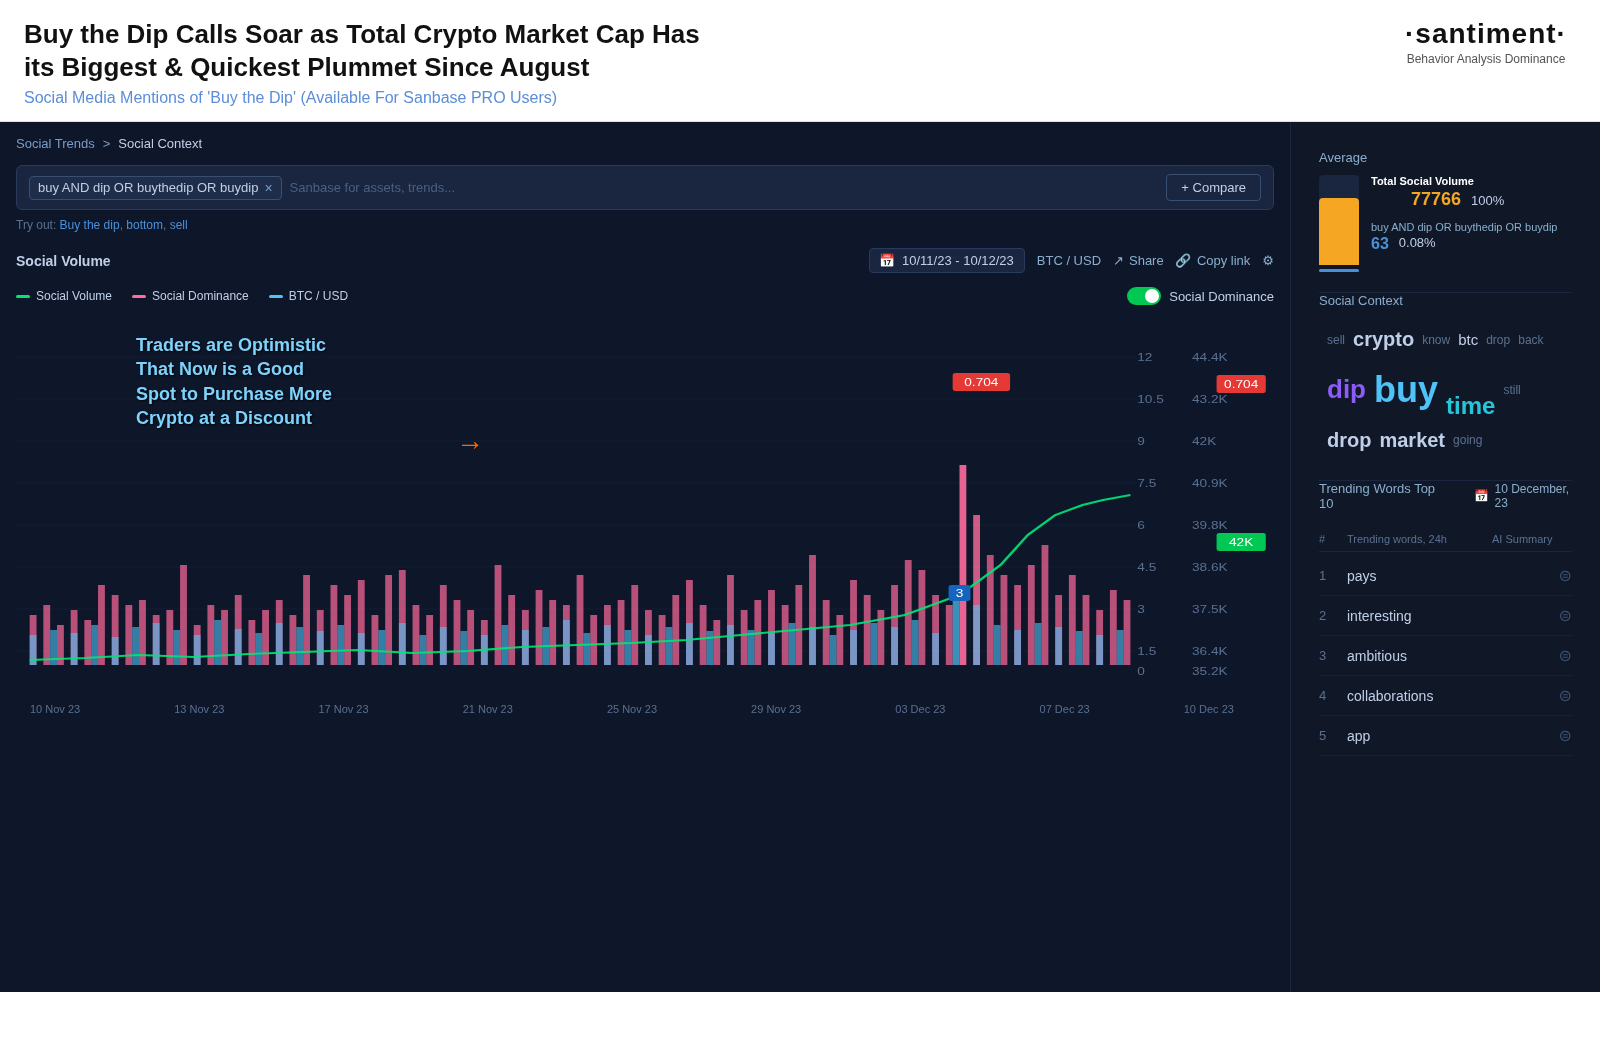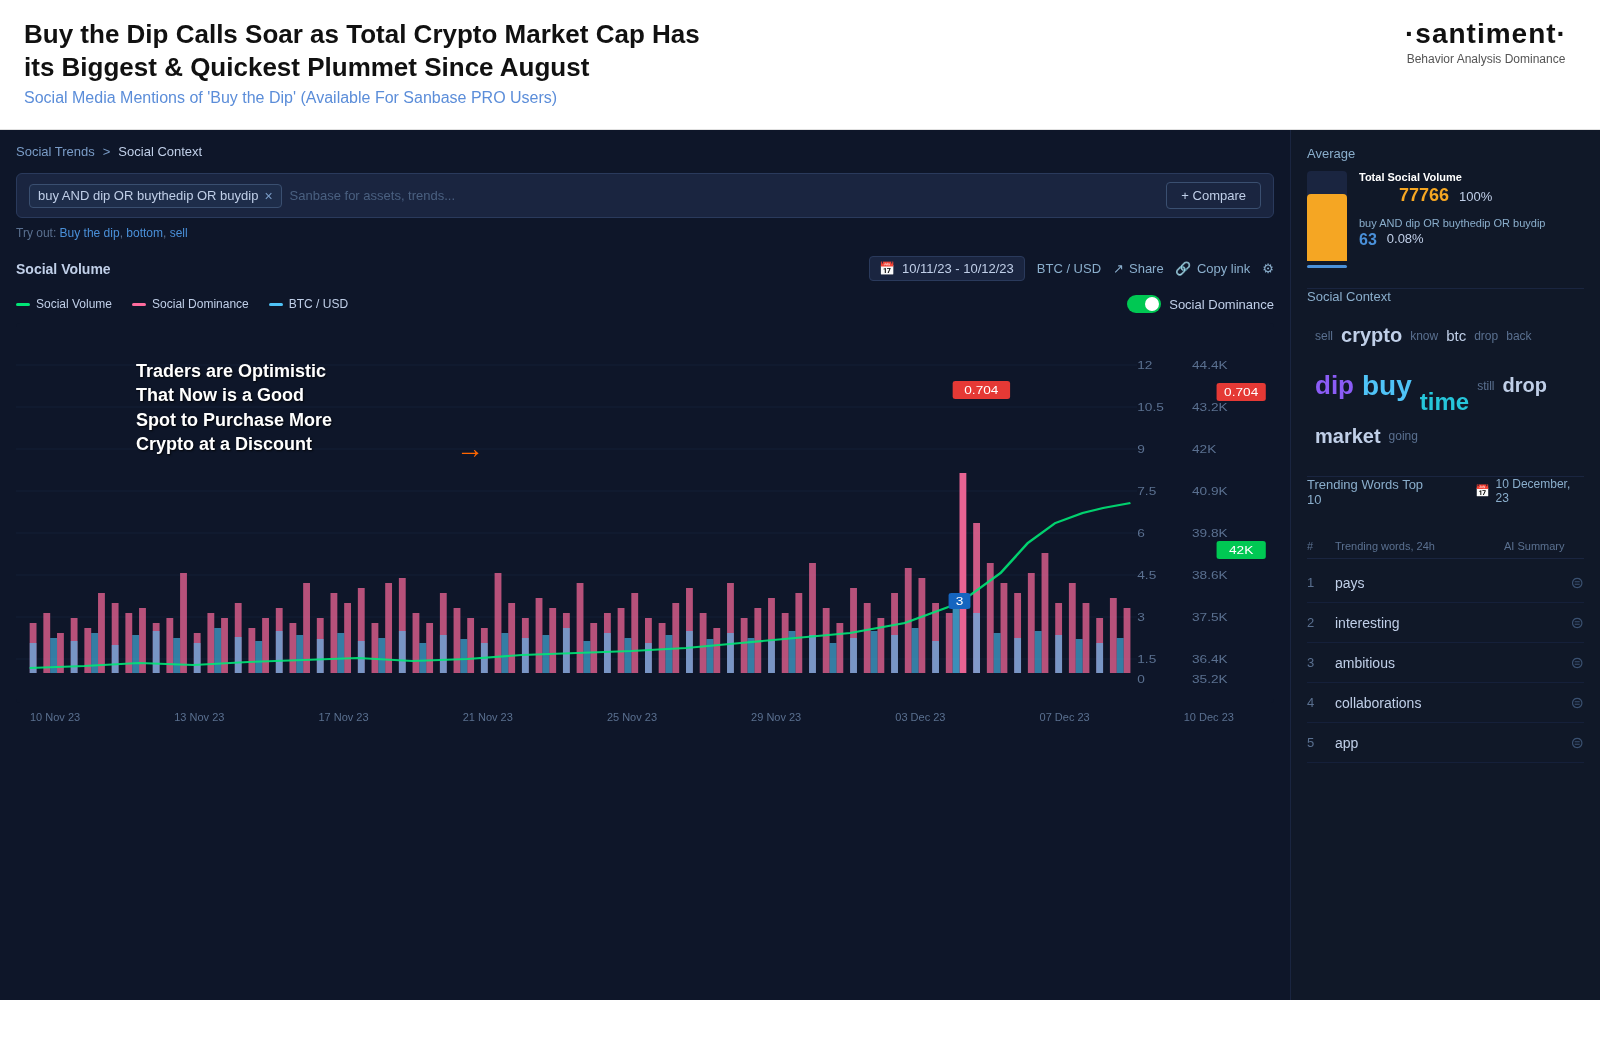--- a/index.html
+++ b/index.html
@@ -1,21 +1,21 @@
 <!DOCTYPE html>
 <html><head>
   <meta charset="utf-8">
   <style>
     * { box-sizing: border-box; margin: 0; padding: 0; }
     body { font-family: -apple-system, BlinkMacSystemFont, 'Segoe UI', sans-serif; background: #fff; }
 
     
     .header-section {
       background: #fff;
-      padding: 18px 24px 22px 24px;
+      padding: 18px 24px 14px 24px;
       border-bottom: 1px solid #e0e0e0;
       display: flex;
       align-items: flex-start;
       justify-content: space-between;
     }
     .header-text h1 {
       font-size: 26px;
       font-weight: 700;
       color: #111;
       line-height: 1.25;
@@ -226,25 +226,25 @@
     
     .chart-container {
       position: relative;
       background: #0e1629;
       border-radius: 4px;
       height: 380px;
       overflow: hidden;
     }
     .chart-annotation {
       position: absolute;
-      top: 36px;
+      top: 18px;
       left: 120px;
       font-size: 18px;
       font-weight: 700;
-      color: #ffffff;
+      color: #7dd3fc;
       text-shadow: 1px 1px 2px rgba(0,0,0,0.8);
       line-height: 1.35;
       max-width: 320px;
     }
     .annotation-arrow {
       position: absolute;
       top: 110px;
       left: 440px;
       color: #ff6600;
       font-size: 28px;
@@ -266,21 +266,21 @@
     .x-label {
       color: #5a7090;
       font-size: 11px;
     }
 
     
     .right-sidebar {
       width: 310px;
       background: #101828;
       border-left: 1px solid #1a2540;
-      padding: 16px;
+      padding: 28px;
       flex-shrink: 0;
     }
 
     
     .avg-section {
       margin-bottom: 20px;
     }
     .avg-title {
       color: #8aaecc;
       font-size: 13px;
@@ -387,23 +387,23 @@
     .wc-large { font-size: 20px; font-weight: 600; }
     .wc-xlarge { font-size: 26px; font-weight: 700; }
     .wc-blue { color: #4fc3f7; }
     .wc-cyan { color: #8b5cf6; }
     .wc-teal { color: #26c6da; }
 
     
     .trending-section {}
     .trending-header {
       display: flex;
-      align-items: flex-start;
+      align-items: center;
       justify-content: space-between;
-      margin-bottom: 27px;
+      margin-bottom: 16px;
       gap: 38px;
     }
     .trending-title {
       color: #8aaecc;
       font-size: 13px;
     }
     .trending-date {
       display: flex;
       align-items: center;
       gap: 5px;
@@ -776,21 +776,21 @@
     <div class="social-context-section">
       <div class="section-title">Social Context</div>
       <div class="word-cloud">
         <span class="wc-word wc-small">sell</span>
         <span class="wc-word wc-large">crypto</span>
         <span class="wc-word wc-small">know</span>
         <span class="wc-word wc-medium">btc</span>
         <span class="wc-word wc-small">drop</span>
         <span class="wc-word wc-small">back</span>
         <span class="wc-word wc-xlarge wc-cyan">dip</span>
-        <span class="wc-word wc-xlarge wc-blue" style="font-size:28px;">buy</span>
+        <span class="wc-word wc-xlarge wc-blue" style="font-size:36px;">buy</span>
         <span class="wc-word wc-xlarge wc-teal" style="font-size:24px;margin-top:32px;">time</span>
         <span class="wc-word wc-small">still</span>
         <span class="wc-word wc-large">drop</span>
         <span class="wc-word wc-large">market</span>
         <span class="wc-word wc-small">going</span>
       </div>
     </div>
 
     <hr class="divider">
 

